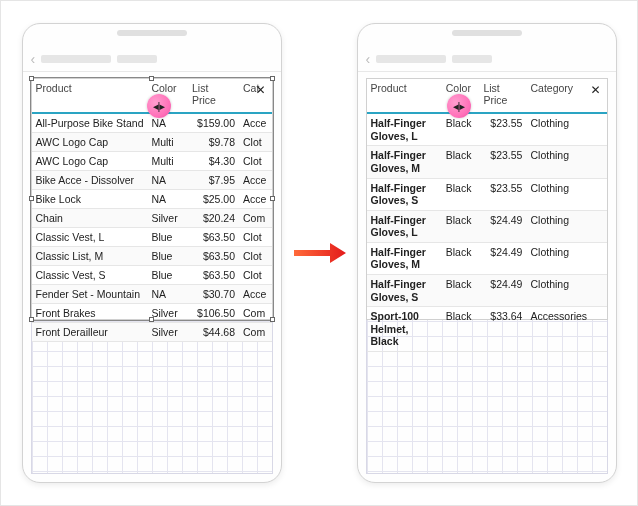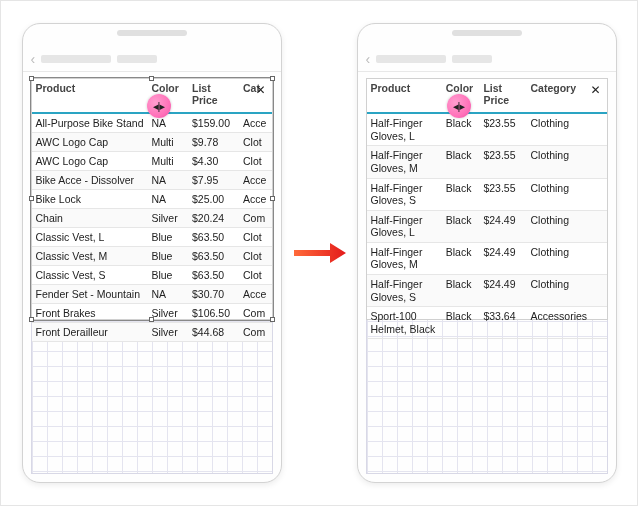--- a/index.html
+++ b/index.html
@@ -102,39 +102,39 @@
 }
 .tbl {
   width: 100%;
   border-collapse: collapse;
   table-layout: fixed;
   font-size: 10.5px;
   color: #222;
 }
 .tbl th {
   text-align: left;
-  font-weight: 700;
+  font-weight: 400;
   color: #444;
   padding: 3px 4px 6px 4px;
   border-bottom: 2px solid #2aa4c3;
   vertical-align: top;
   white-space: nowrap;
   overflow: hidden;
 }
 .tbl th.price { white-space: normal; line-height: 1.15; }
 .tbl td {
   padding: 3px 4px;
   border-bottom: 1px solid #e6e6e6;
   white-space: nowrap;
   overflow: hidden;
   text-overflow: clip;
   vertical-align: top;
 }
-.tbl td.price { }
-.tbl td.prod { white-space: normal; line-height: 1.2; }
+.tbl td.price { text-align: right; }
+.tbl td.prod { white-space: normal; line-height: 1.2; font-weight: bold; }
 .resize-dot {
   position: absolute;
   top: 15px;
   width: 24px; height: 24px;
   border-radius: 50%;
   background: radial-gradient(circle at 35% 35%, #ff9ecf 0%, #ff6fb8 65%, #e24ea1 100%);
   display: flex; align-items: center; justify-content: center;
   font-size: 11px;
   color: #222;
   box-shadow: 0 0 3px rgba(0,0,0,0.2);
@@ -215,21 +215,21 @@
                 <td class="price">$20.24</td>
                 <td>Com</td>
               </tr>
               <tr>
                 <td>Classic Vest, L</td>
                 <td>Blue</td>
                 <td class="price">$63.50</td>
                 <td>Clot</td>
               </tr>
               <tr class="row-even">
-                <td>Classic Vest, M</td>
+                <td>Classic List, M</td>
                 <td>Blue</td>
                 <td class="price">$63.50</td>
                 <td>Clot</td>
               </tr>
               <tr>
                 <td>Classic Vest, S</td>
                 <td>Blue</td>
                 <td class="price">$63.50</td>
                 <td>Clot</td>
               </tr>

